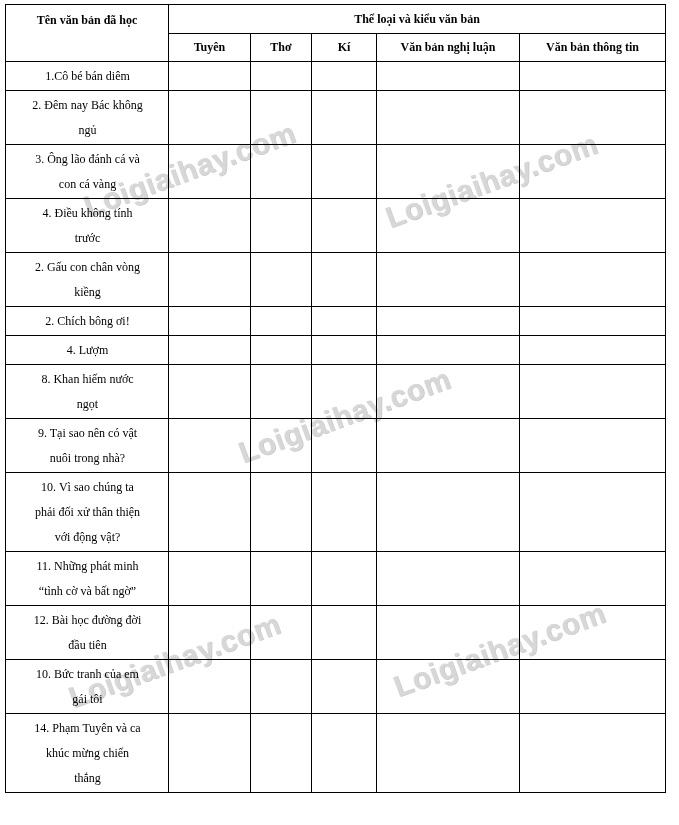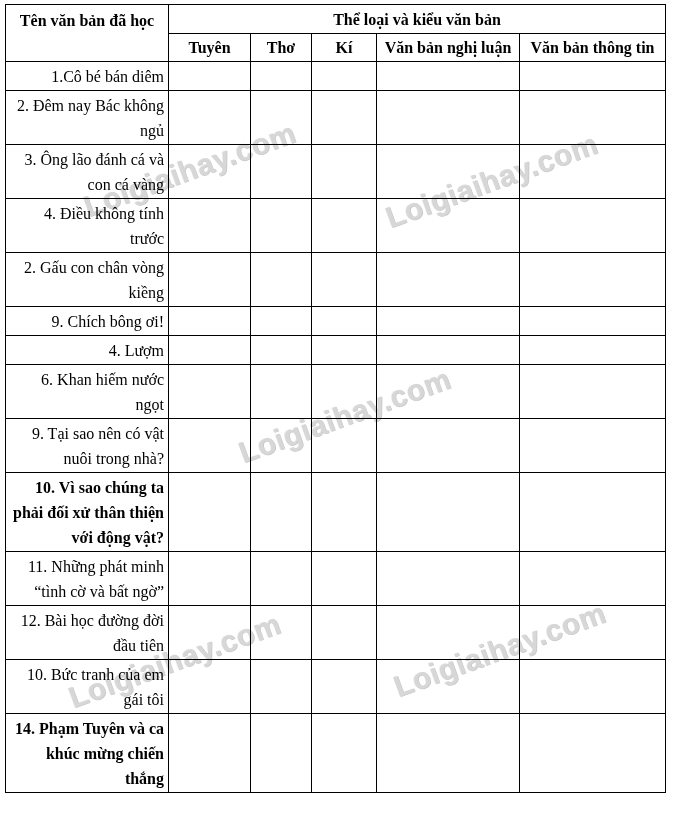--- a/index.html
+++ b/index.html
@@ -33,50 +33,50 @@
 
   
   table.doc-table {
     position: absolute;
     left: 5px; top: 4px;
     z-index: 1;
     width: 596px;
     table-layout: fixed;
     border-collapse: collapse;
     background: transparent;
-    font-size: 16px;
+    font-size: 12px;
   }
   .doc-table th, .doc-table td {
     border: 1.5px solid #000;
     background: transparent;
     overflow: hidden;
   }
   .doc-table th {
     font-weight: bold;
     text-align: center;
     padding: 2px 3px;
     line-height: 23px;
   }
   tr.hrow1 { height: 29px; }
   tr.hrow2 { height: 28px; }
   th.name-col { vertical-align: top; padding-top: 4px; }
   th.group-col { vertical-align: middle; margin-top: 16px; }
   tr.hrow2 th { vertical-align: middle; }
 
   td.title-cell {
     vertical-align: top;
-    text-align: right;
+    text-align: center;
     padding: 2px 4px 1px 5px;
     line-height: 25px;
     white-space: pre-line;
   }
   td.blank-cell { }
   tr.lines-1 { height: 29px; }
   tr.lines-2 { height: 54px; }
-  tr.lines-3 { height: 79px; font-weight: bold; }
+  tr.lines-3 { height: 79px; }
 </style>
 </head>
 <body>
 
 <div class="wm-layer">
   <span class="wm wm-a">Loigiaihay.com</span>
   <span class="wm wm-b">Loigiaihay.com</span>
   <span class="wm wm-c">Loigiaihay.com</span>
   <span class="wm wm-d">Loigiaihay.com</span>
   <span class="wm wm-e">Loigiaihay.com</span>
@@ -143,37 +143,37 @@
     <tr class="lines-2">
       <td class="title-cell">2. Gấu con chân vòng
 kiềng</td>
       <td class="blank-cell"></td>
         <td class="blank-cell"></td>
         <td class="blank-cell"></td>
         <td class="blank-cell"></td>
         <td class="blank-cell"></td>
     </tr>
     <tr class="lines-1">
-      <td class="title-cell">9. Chích bông ơi!</td>
+      <td class="title-cell">2. Chích bông ơi!</td>
       <td class="blank-cell"></td>
         <td class="blank-cell"></td>
         <td class="blank-cell"></td>
         <td class="blank-cell"></td>
         <td class="blank-cell"></td>
     </tr>
     <tr class="lines-1">
       <td class="title-cell">4. Lượm</td>
       <td class="blank-cell"></td>
         <td class="blank-cell"></td>
         <td class="blank-cell"></td>
         <td class="blank-cell"></td>
         <td class="blank-cell"></td>
     </tr>
     <tr class="lines-2">
-      <td class="title-cell">6. Khan hiếm nước
+      <td class="title-cell">8. Khan hiếm nước
 ngọt</td>
       <td class="blank-cell"></td>
         <td class="blank-cell"></td>
         <td class="blank-cell"></td>
         <td class="blank-cell"></td>
         <td class="blank-cell"></td>
     </tr>
     <tr class="lines-2">
       <td class="title-cell">9. Tại sao nên có vật
 nuôi trong nhà?</td>

